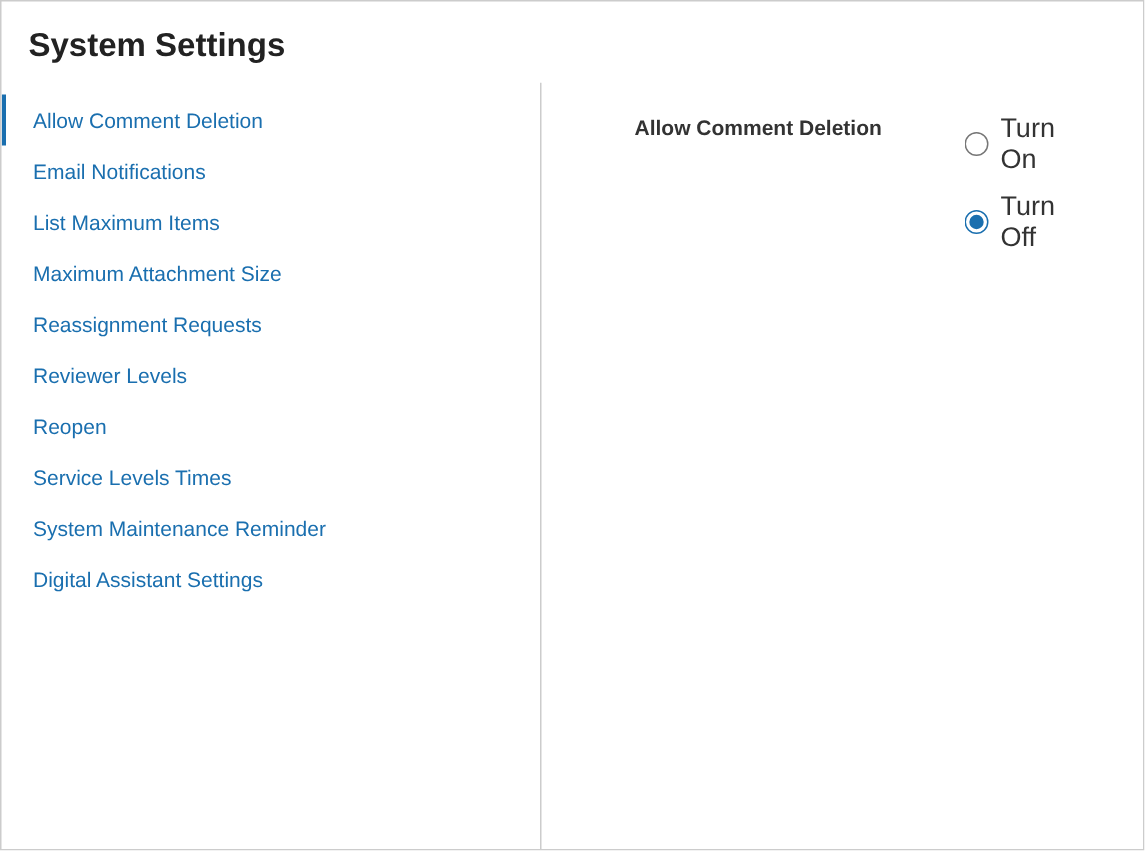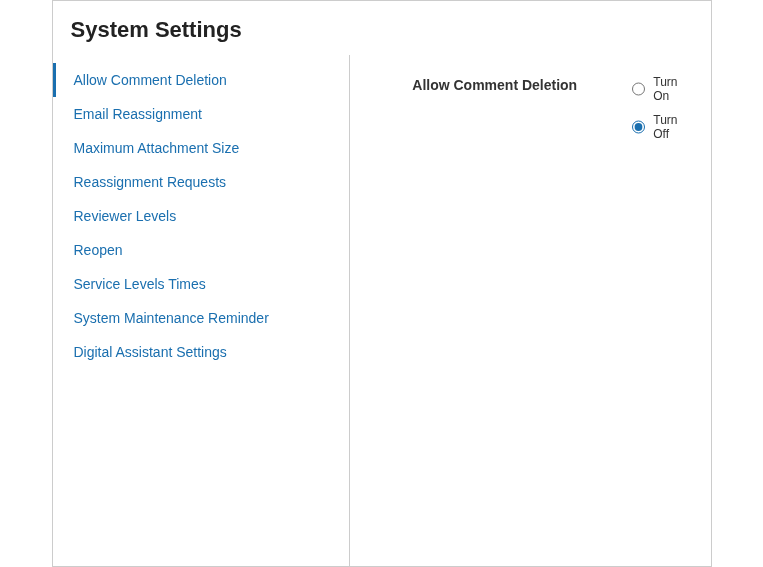--- a/index.html
+++ b/index.html
@@ -12,21 +12,21 @@
       font-family: Arial, sans-serif;
       font-size: 14px;
       background: #fff;
       display: flex;
       justify-content: center;
       align-items: center;
       min-height: 100vh;
     }
 
     .page-container {
-      width: 660px;
+      width: 763px;
       height: 567px;
       border: 1px solid #ccc;
       background: #fff;
       display: flex;
       flex-direction: column;
       overflow: hidden;
     }
 
     .page-title {
       font-size: 22px;
@@ -101,34 +101,35 @@
 
     .radio-option input[type="radio"] {
       width: 16px;
       height: 16px;
       accent-color: #1a6faf;
       cursor: pointer;
     }
 
     .radio-option label {
       color: #333;
-      font-size: 12px;
+      font-size: 18px;
       cursor: pointer;
     }
   </style>
 </head>
 <body>
 
 <div class="page-container">
   <div class="page-title">System Settings</div>
   <div class="main-content">
     <nav class="sidebar">
 
     <a class="sidebar-item active">Allow Comment Deletion</a>
-        <a class="sidebar-item">Email Reassignment</a>
+        <a class="sidebar-item">Email Notifications</a>
+        <a class="sidebar-item">List Maximum Items</a>
         <a class="sidebar-item">Maximum Attachment Size</a>
         <a class="sidebar-item">Reassignment Requests</a>
         <a class="sidebar-item">Reviewer Levels</a>
         <a class="sidebar-item">Reopen</a>
         <a class="sidebar-item">Service Levels Times</a>
         <a class="sidebar-item">System Maintenance Reminder</a>
         <a class="sidebar-item">Digital Assistant Settings</a>
       </nav>
     <div class="detail-panel">
       <div class="setting-row">

